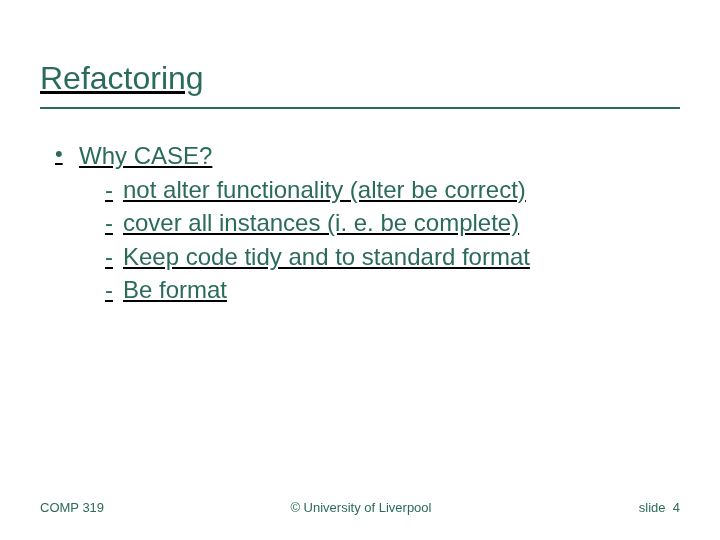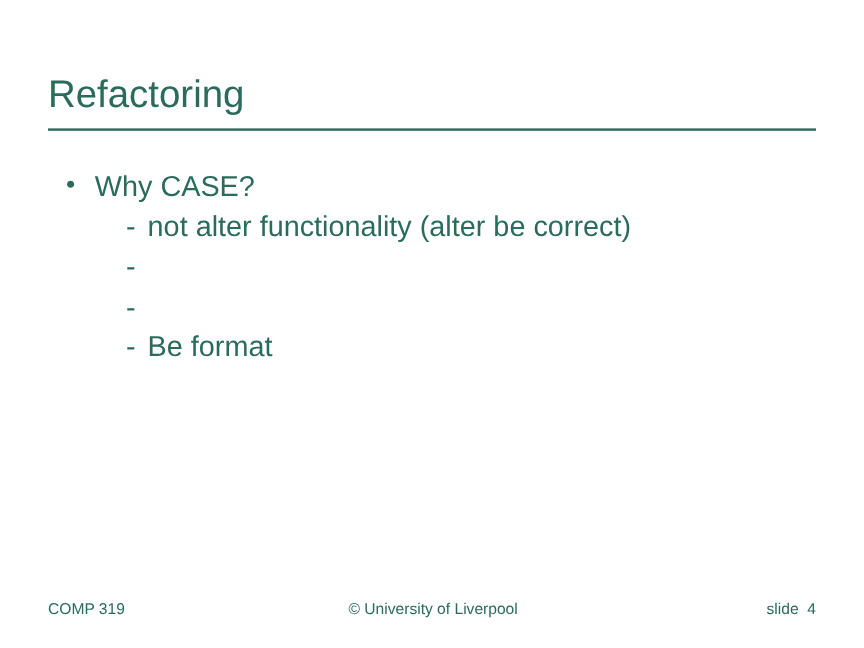--- a/index.html
+++ b/index.html
@@ -9,20 +9,21 @@
       background: #ffffff;
       font-family: Arial, Helvetica, sans-serif;
       position: relative;
       overflow: hidden;
     }
     .slide {
       width: 100%;
       height: 100%;
       padding: 60px 40px 29px 40px;
       position: relative;
+      text-decoration: underline;
     }
     .title {
       color: #2a6b5b;
       font-size: 32px;
       font-weight: normal;
       padding-bottom: 10px;
       border-bottom: 2px solid #2a6b5b;
       margin-bottom: 30px;
     }
     .content {
@@ -81,23 +82,25 @@
       <span class="bullet-dot">•</span>
       <span class="bullet-text">Why CASE?</span>
     </div>
     <div class="sub-list">
       <div class="sub-item">
         <span class="dash">-</span>
         <span>not alter functionality (alter be correct)</span>
       </div>
       <div class="sub-item">
         <span class="dash">-</span>
+        <span>cover all instances (i. e. be complete)</span>
       </div>
       <div class="sub-item">
         <span class="dash">-</span>
+        <span>Keep code tidy and to standard format</span>
       </div>
       <div class="sub-item">
         <span class="dash">-</span>
         <span>Be format</span>
       </div>
     </div>
   </div>
 
   <div class="footer">
     <span class="footer-left">COMP 319</span>

